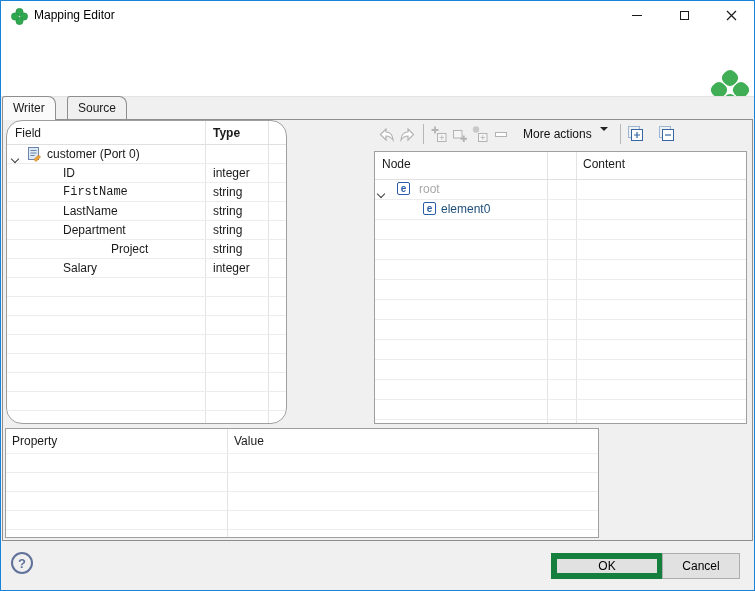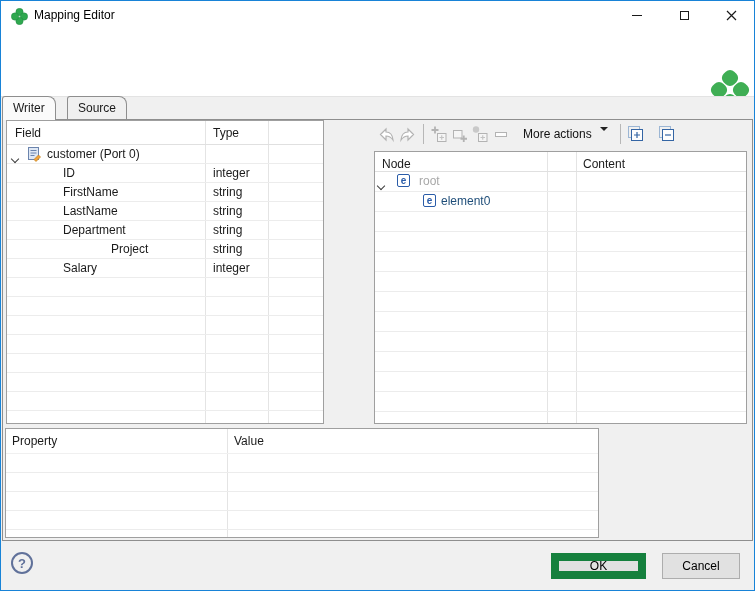--- a/index.html
+++ b/index.html
@@ -36,26 +36,26 @@
              border:1px solid #8e8e8e; background:#f0f0f0; z-index:1; }
 
   
   .tbl { position:absolute; background:#fff; border:1px solid #9f9f9f; overflow:hidden; z-index:2; }
   .vline { position:absolute; top:0; bottom:0; width:1px; background:#e4e4e4; }
   .t-header { position:relative; border-bottom:1px solid #e0e0e0; }
   .t-header span { position:absolute; top:5px; color:#1a1a1a; }
   .t-row { position:relative; border-bottom:1px solid #ececec; }
   .cell { position:absolute; top:2px; white-space:nowrap; }
 
-  .field-table { left:6px; top:120px; width:318px; height:304px; }
+  .field-table { left:6px; top:120px; width:281px; height:304px;border-radius:16px; }
   .field-table .t-header { height:24px; }
   .field-table .t-row { height:19px; }
 
   .node-table { left:374px; top:151px; width:373px; height:273px; }
-  .node-table .t-header { height:20px;text-align:center; }
+  .node-table .t-header { height:28px;text-align:center; }
   .node-table .t-row { height:20px; }
 
   .prop-table { left:5px; top:428px; width:594px; height:110px; }
   .prop-table .t-header { height:25px; border-bottom:1px solid #f0f0f0; }
   .prop-table .t-row { height:19px; }
 
   .chev { display:inline-block; width:6px; height:6px;
           border-right:1.5px solid #3c3c3c; border-bottom:1.5px solid #3c3c3c;
           transform:rotate(45deg); }
   .e-icon { display:inline-block; width:13px; height:13px; background:#fff;
@@ -70,21 +70,21 @@
   .tsep { width:1px; height:20px; background:#b7b7b7; margin:0 6px; }
   .more-actions { display:flex; gap:8px; padding:0 6px; margin-left:8px; color:#111; }
   .caret-down { width:0; height:0; border-left:4px solid transparent; border-right:4px solid transparent; border-top:4px solid #222; }
 
   
   .help-btn { position:absolute; left:11px; top:552px; width:22px; height:22px; border:2px solid #60719a;
               border-radius:50%; color:#60719a; font-weight:bold; font-size:13px;
               display:flex; align-items:center; justify-content:center; background:#f0f0f0; }
   .btn { position:absolute; top:553px; height:26px; background:#e1e1e1; display:flex;
          align-items:center; justify-content:center; font-size:12px; color:#000; }
-  .btn-ok { left:551px; width:95px; border:8px solid #15803d; }
+  .btn-ok { left:551px; width:112px; border:6px solid #15803d; }
   .btn-cancel { left:662px; width:78px; border:1px solid #adadad; }
 </style>
 </head>
 <body>
 
 <div class="win">
 
   <div class="titlebar">
     <svg class="win-icon" viewBox="0 0 17 17">
       <g fill="#2fa84f" stroke="#1f8040" stroke-width="0.4">
@@ -127,37 +127,37 @@
   <div class="tab inactive">
     <span>Source</span>
   </div>
   <div class="tabpage"></div>
 
   <div class="tbl field-table">
     <div class="vline" style="left:198px;"></div>
     <div class="vline" style="left:261px;"></div>
     <div class="t-header">
       <span style="left:8px;">Field</span>
-      <span style="left:206px;">Type</span>
+      <span style="left:206px;font-weight:bold;">Type</span>
     </div>
     <div class="t-row">
       <span class="cell" style="left:5px; top:6px;"><span class="chev"></span></span>
       <svg class="cell" style="left:19px; top:1px;" width="16" height="17" viewBox="0 0 16 17">
         <rect x="2.5" y="1.5" width="10" height="12" fill="#dfe8f5" stroke="#6b84ad"></rect>
         <path d="M4.5 4.5h6 M4.5 7h6 M4.5 9.5h4" stroke="#6b84ad" stroke-width="1"></path>
         <path d="M8 13.5 L12.5 9 L14.5 11 L10 15.5 Z" fill="#f2a33a" stroke="#c07c18" stroke-width="0.7"></path>
       </svg>
       <span class="cell" style="left:40px;">customer (Port 0)</span>
     </div>
     <div class="t-row">
       <span class="cell" style="left:56px;">ID</span>
       <span class="cell" style="left:206px;">integer</span>
     </div>
     <div class="t-row">
-      <span class="cell" style="left:56px;">FirstName</span>
+      <span class="cell" style="left:56px;font-family:Liberation Mono, monospace;">FirstName</span>
       <span class="cell" style="left:206px;">string</span>
     </div>
     <div class="t-row">
       <span class="cell" style="left:56px;">LastName</span>
       <span class="cell" style="left:206px;">string</span>
     </div>
     <div class="t-row">
       <span class="cell" style="left:56px;">Department</span>
       <span class="cell" style="left:206px;">string</span>
     </div>

